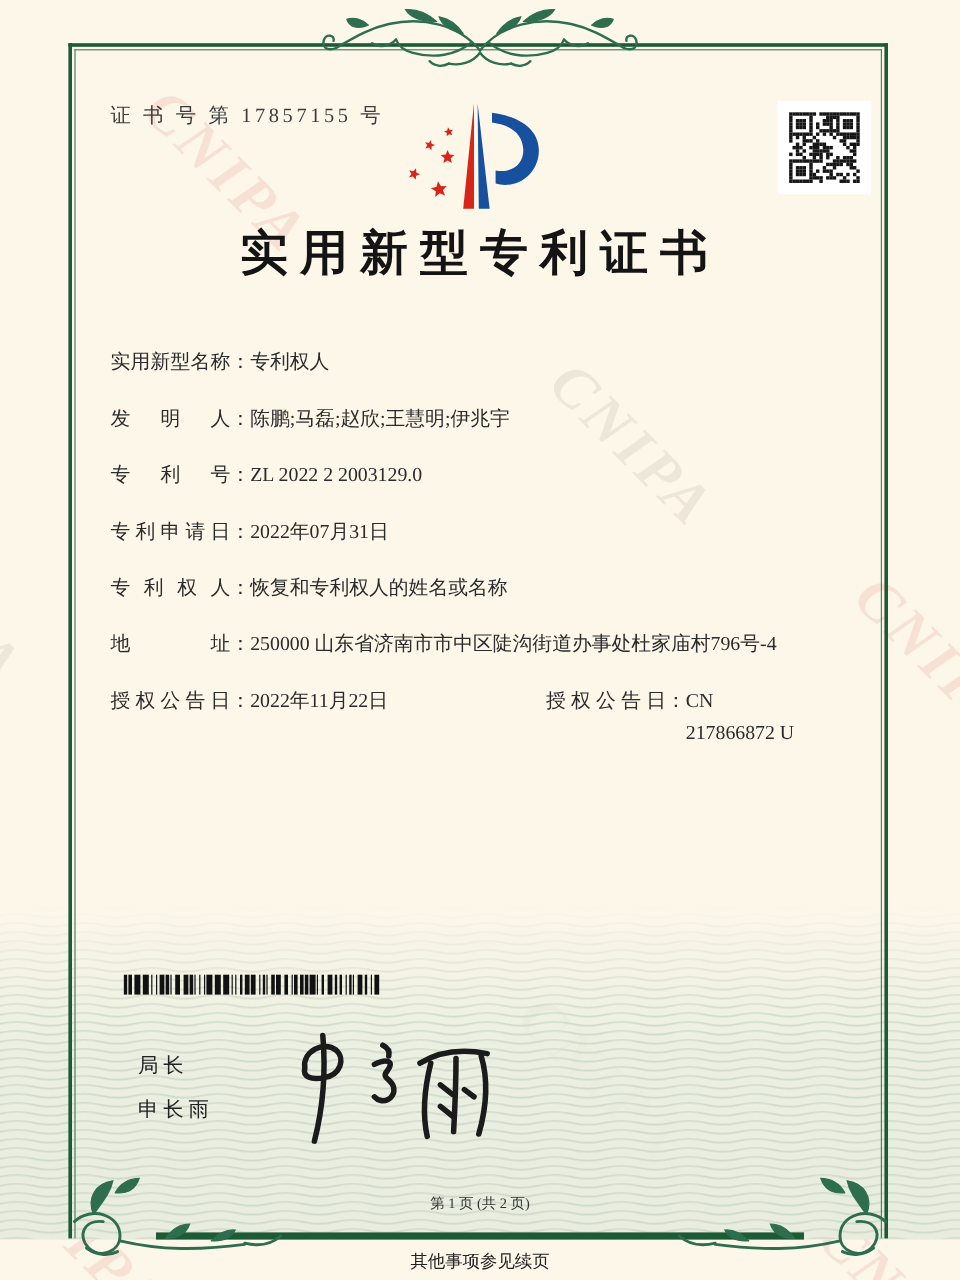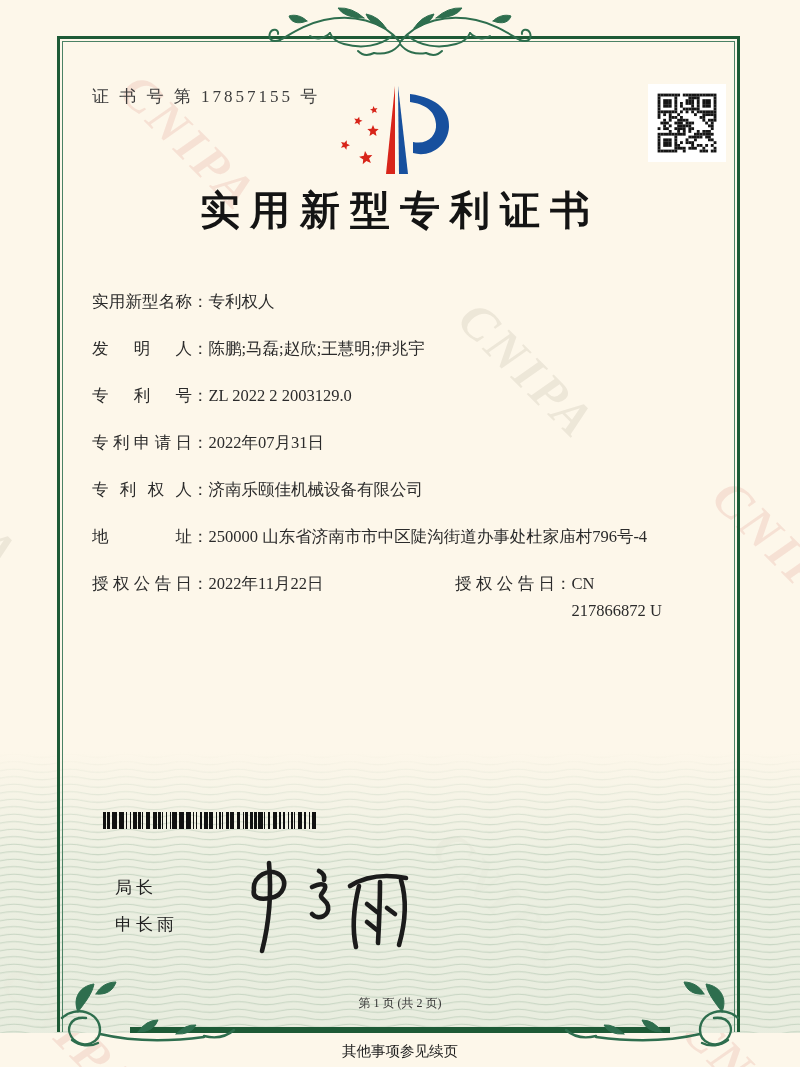--- a/index.html
+++ b/index.html
@@ -405,21 +405,21 @@
         <span class="f-value">ZL 2022 2 2003129.0</span>
     </div>
     <div class="f-row">
       <span class="f-label">专利申请日</span>
         <span class="f-colon">：</span>
         <span class="f-value">2022年07月31日</span>
     </div>
     <div class="f-row">
       <span class="f-label">专利权人</span>
         <span class="f-colon">：</span>
-        <span class="f-value">济南乐颐佳机械设备有限公司</span>
+        <span class="f-value">恢复和专利权人的姓名或名称</span>
     </div>
     <div class="f-row">
       <span class="f-label">地址</span>
         <span class="f-colon">：</span>
         <span class="f-value">250000 山东省济南市市中区陡沟街道办事处杜家庙村796号-4</span>
     </div>
     <div class="grant-row">
       <span class="grant-pair1">
         <span class="f-label">授权公告日</span>
           <span class="f-colon">：</span>

